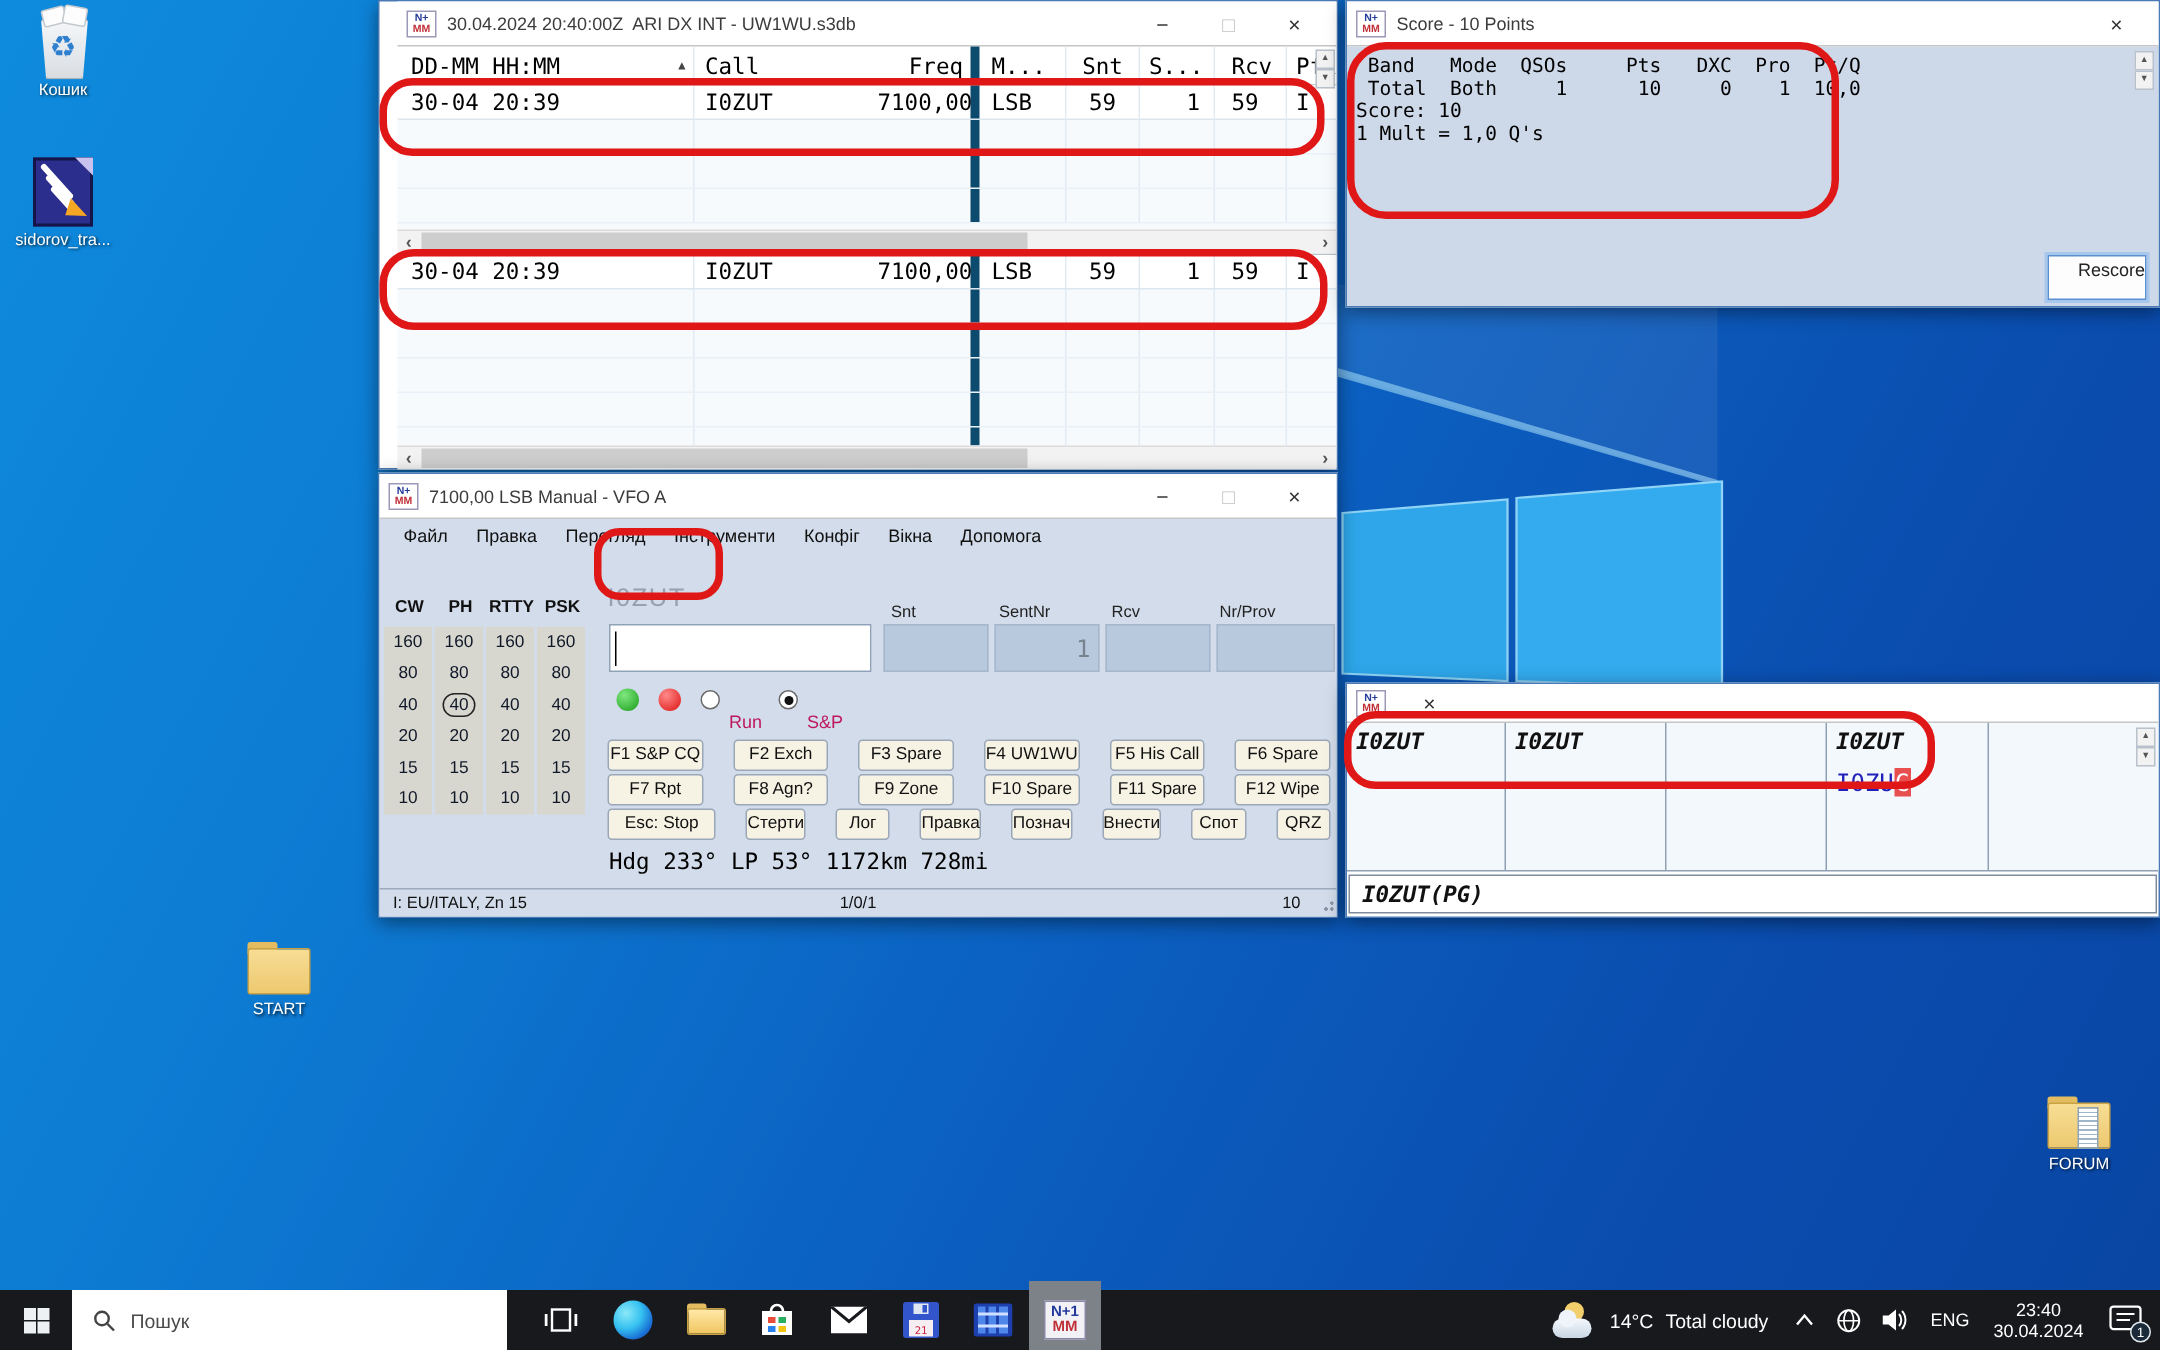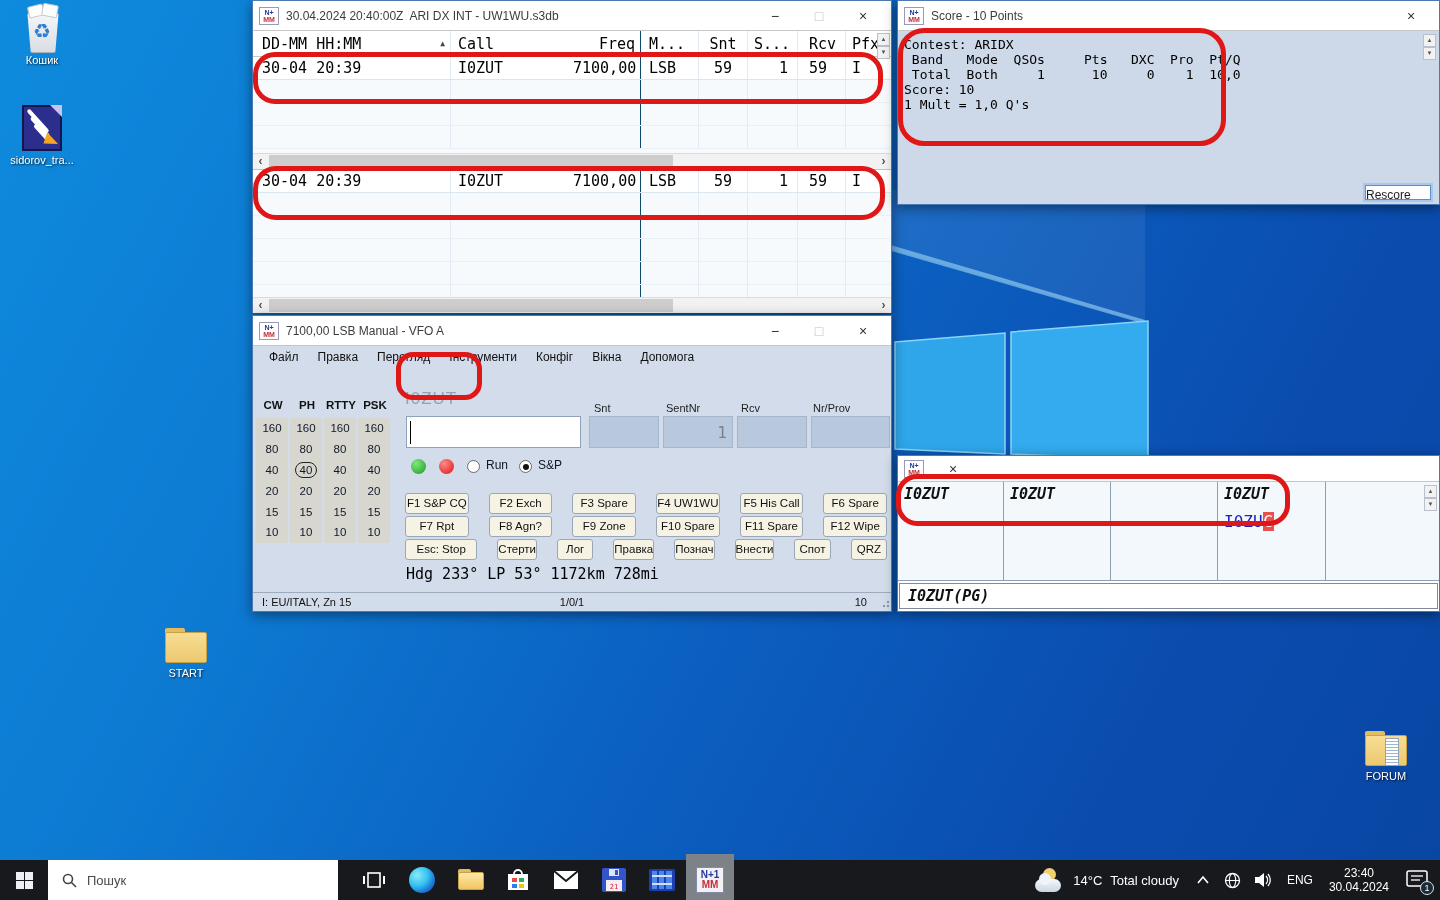--- a/index.html
+++ b/index.html
@@ -26,46 +26,46 @@
   .spin-btn{height:13px;background:#f2f2f2;border:1px solid #b9c2cc;box-sizing:border-box;
     font-size:6px;color:#555;text-align:center;line-height:11px;}
 
   .hscroll{position:relative;height:16px;background:#f2f2f2;border-top:1px solid #dcdcdc;box-sizing:border-box;}
   .hs-arrow{position:absolute;top:0;width:15px;height:100%;color:#555;font-size:12px;font-weight:bold;
     text-align:center;line-height:15px;}
   .hs-left{left:0;} .hs-right{right:0;}
   .hs-thumb{position:absolute;left:16px;top:1px;bottom:1px;width:404px;background:#cdcdcd;}
 
   
-  #log-window{left:252px;top:0;width:640px;height:313px;}
+  #log-window{left:252px;top:0;width:640px;height:313px;padding-left:12px;}
   .log-header,.log-row{display:grid;grid-template-columns:198px 122px 68px 58px 49px 50px 48px 1fr;box-sizing:border-box;}
   .log-header{height:26px;line-height:26px;font-size:15px;background:#fff;border-bottom:1px solid #c9c9c9;}
   .log-header .hcell{position:relative;}
   .log-pane{background:#f7fafd;overflow:hidden;}
   #log-pane1{height:96px;} #log-pane2{height:127px;border-top:1px solid #b9c4cf;}
   .log-row{height:23px;line-height:22px;font-size:15px;border-bottom:1px solid #e9f0f7;}
   .log-row.data{background:#fff;border-bottom:1px solid #dce6ef;}
   .c0{padding-left:9px;border-right:1px solid #e2ebf3;}
   .c1{padding-left:7px;}
-  .c2{text-align:right;padding-right:5px;border-right:1px solid #0c4a6e;}
+  .c2{text-align:right;padding-right:5px;border-right:6px solid #0c4a6e;}
   .c3{padding-left:8px;border-right:1px solid #e2ebf3;}
   .c4{text-align:center;border-right:1px solid #e2ebf3;}
   .c5{text-align:right;padding-right:9px;border-right:1px solid #e2ebf3;}
   .c6{padding-left:11px;border-right:1px solid #e2ebf3;}
   .c7{padding-left:6px;}
   .log-header .c5{text-align:left;padding-left:6px;}
   .sort-arrow{position:absolute;right:5px;top:0;font-size:8px;color:#444;}
 
   
   #score-window{left:897px;top:0;width:543px;height:205px;}
   #score-body{position:relative;height:173px;background:#cdd8e8;}
   #score-lines{padding:6px 0 0 6px;font-size:13px;line-height:15px;color:#000;}
   .score-line{white-space:pre;}
-  #rescore-btn{position:absolute;right:8px;bottom:4px;width:66px;height:15px;background:#fdfdfd;
-    border:1px solid #5b8fd0;box-shadow:0 0 0 2px #a7c8ec;font-size:12px;color:#222;text-align:left;line-height:18px;box-sizing:border-box;}
+  #rescore-btn{position:absolute;right:8px;bottom:4px;width:66px;height:30px;background:#fdfdfd;
+    border:1px solid #5b8fd0;box-shadow:0 0 0 2px #a7c8ec;font-size:12px;color:#222;text-align:right;line-height:18px;box-sizing:border-box;}
 
   
   #entry-window{left:252px;top:315px;width:640px;height:297px;}
   #entry-body{position:relative;height:265px;background:#d2dcea;font-size:12px;}
   #entry-menu{position:absolute;left:2px;top:0;height:22px;display:flex;align-items:center;padding-left:14px;gap:19px;color:#111;}
   #mode-row{position:absolute;left:3px;top:53px;display:flex;gap:0;font-weight:bold;font-size:11.5px;color:#111;}
   #mode-row span{width:34px;text-align:center;}
   #band-grid{position:absolute;left:3px;top:72px;display:flex;gap:2px;}
   .band-col{width:32px;background:#d7d7d0;display:flex;flex-direction:column;}
   .band-cell{height:20.8px;display:flex;align-items:center;justify-content:center;font-size:11.5px;color:#101828;}
@@ -75,21 +75,21 @@
   .fld-label{position:absolute;top:56px;font-size:11px;color:#222;}
   #callsign-input{position:absolute;left:153px;top:70px;width:175px;height:32px;background:#fff;border:1px solid #8fa2b8;box-sizing:border-box;}
   #callsign-caret{position:absolute;left:3px;top:4px;width:1px;height:23px;background:#000;}
   .entry-box{position:absolute;top:70px;height:32px;background:#b9c9dd;border:1px solid #a5b6ca;box-sizing:border-box;}
   #sentnr-value{position:absolute;right:5px;top:6px;font-size:16px;color:#79838f;}
   .led{position:absolute;top:113px;width:15px;height:15px;border-radius:50%;}
   #led-green{left:158px;background:radial-gradient(circle at 35% 30%,#7fe87f,#1a9c1a);}
   #led-red{left:186px;background:radial-gradient(circle at 35% 30%,#ff8a8a,#dd1111);}
   .radio{position:absolute;top:114px;width:13px;height:13px;border-radius:50%;background:#fff;border:1px solid #6a6a6a;box-sizing:border-box;}
   .radio.checked::after{content:"";position:absolute;left:2.5px;top:2.5px;width:6px;height:6px;border-radius:50%;background:#111;}
-  .radio-label{position:absolute;top:112px;font-size:12px;color:#0f172a;}
+  .radio-label{position:absolute;top:128px;font-size:12px;color:#be185d;}
   #fkeys{position:absolute;left:152px;top:147px;width:482px;display:flex;flex-direction:column;gap:2px;}
   .fkey-row{display:flex;gap:20px;}
   .fkey{flex:1;height:21px;background:#f6f3e4;border:1px solid #9aa7b8;border-radius:3px;
     font-size:11.5px;color:#111;padding:0;font-family:"Liberation Sans",sans-serif;line-height:19px;}
   .fkey.wide{flex:2.05;}
   #heading-info{position:absolute;left:153px;top:219px;font-size:15px;color:#000;}
   #entry-status{position:absolute;left:0;right:0;bottom:0;height:18px;border-top:1px solid #9dabbd;font-size:11px;color:#111;}
   #entry-status .sl{position:absolute;left:9px;top:3px;}
   #entry-status .sc{position:absolute;left:50%;top:3px;transform:translateX(-50%);}
   #entry-status .sr{position:absolute;right:24px;top:3px;}
@@ -357,21 +357,20 @@
         <span class="t">N+</span>
         <span class="b">MM</span>
       </span>
     <span class="tb-title">Score - 10 Points</span>
     <span class="tb-controls">
         <span class="tb-btn">×</span>
       </span>
   </div>
   <div id="score-body">
     <div id="score-lines" class="mono">
-        <div class="score-line">Contest: ARIDX</div>
         <div class="score-line"> Band   Mode  QSOs     Pts   DXC  Pro  Pt/Q</div>
         <div class="score-line"> Total  Both     1      10     0    1  10,0</div>
         <div class="score-line">Score: 10</div>
         <div class="score-line">1 Mult = 1,0 Q's</div>
       </div>
     <div class="spinner" style="right:3px;top:3px">
       <span class="spin-btn">▲</span>
       <span class="spin-btn">▼</span>
     </div>
     <div id="rescore-btn">Rescore</div>

